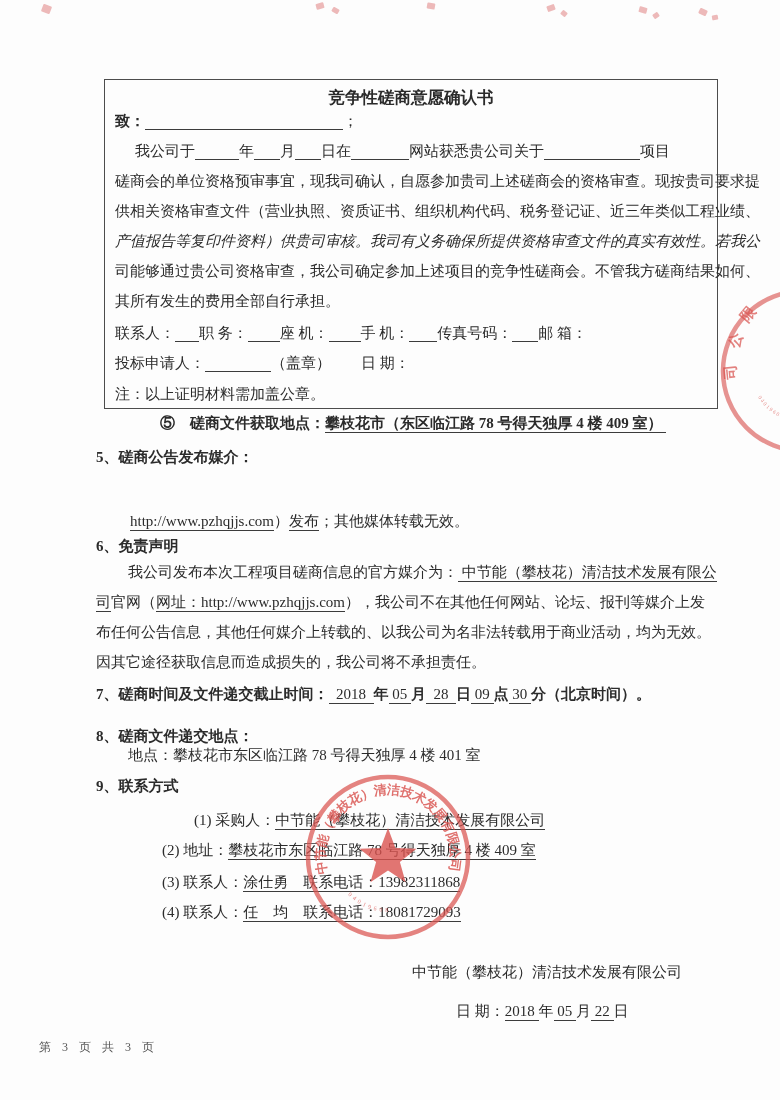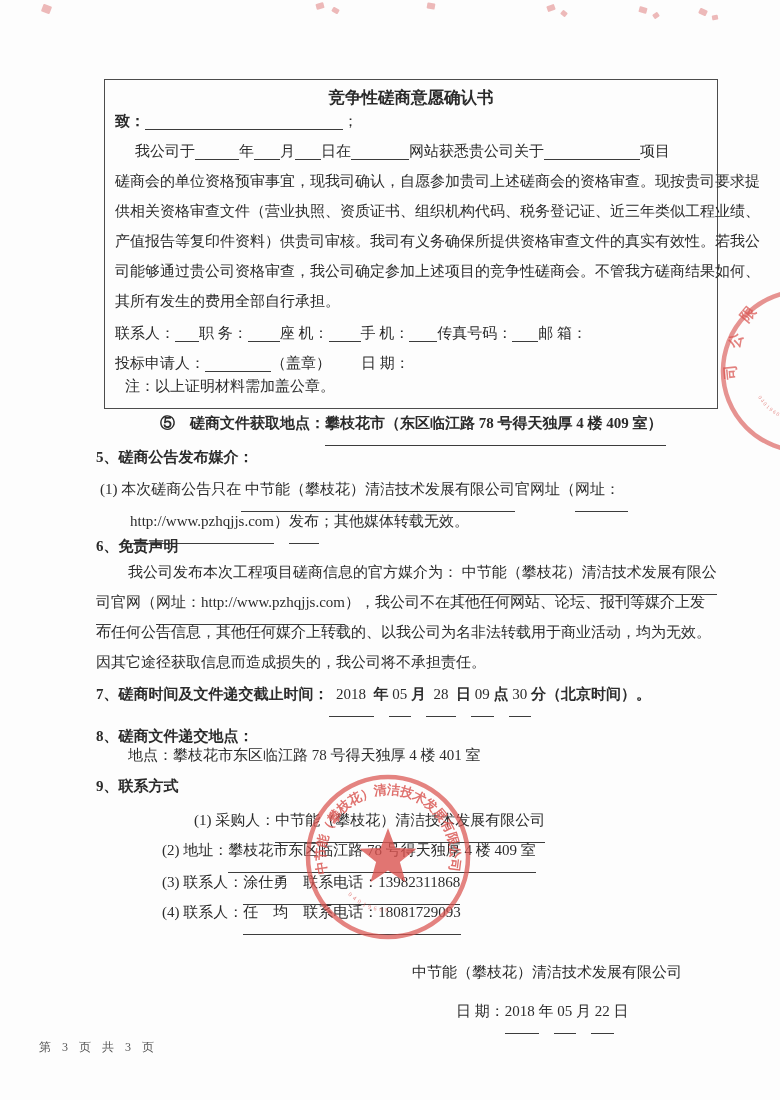--- a/index.html
+++ b/index.html
@@ -1,21 +1,21 @@
 <!DOCTYPE html>
 <html><head>
 <meta charset="utf-8">
 <style>
   html,body{margin:0;padding:0;background:#ffffff;}
   .page{position:relative;width:780px;height:1100px;background:#fdfdfd;overflow:hidden;
         font-family:"Liberation Serif","DejaVu Serif",serif;color:#2b2b2b;}
   .line{position:absolute;left:96px;font-size:15px;white-space:nowrap;line-height:1.2;}
   .bold{font-weight:bold;}
   .b{font-weight:bold;}
-  .u{border-bottom:1.3px solid #3c3c3c;padding-bottom:14px;}
+  .u{border-bottom:1.3px solid #3c3c3c;padding-bottom:1px;}
   .blank{display:inline-block;height:0.95em;border-bottom:1.3px solid #3c3c3c;vertical-align:bottom;}
   .confirm-box{position:absolute;left:104px;top:79px;width:612px;height:328px;border:1.6px solid #4c4c4c;}
   .confirm-box .line{left:10px;}
   .box-title{position:absolute;top:7px;left:0;width:100%;text-align:center;font-weight:bold;font-size:16.5px;}
   .center{left:0;width:780px;margin-left:39px;}
   .stamp{position:absolute;pointer-events:none;}
   .stamp text{font-family:"Liberation Serif","DejaVu Serif",serif;}
   .bleed{position:absolute;background:#e7a2a2;opacity:.75;border-radius:1px;}
   .footer{font-size:12px;color:#555;letter-spacing:4px;}
 </style>
@@ -34,32 +34,31 @@
   <div class="bleed" style="left:653px;top:13px;width:6px;height:5px;transform:rotate(-35deg);"></div>
   <div class="bleed" style="left:699px;top:9px;width:8px;height:6px;transform:rotate(25deg);"></div>
   <div class="bleed" style="left:712px;top:15px;width:6px;height:5px;transform:rotate(-10deg);"></div>
 
   <div class="confirm-box">
     <div class="box-title">竞争性磋商意愿确认书</div>
     <div class="line" style="top:32px;"><span class="b">致：</span><span class="blank" style="width: 198px;"></span><span>；</span></div>
     <div class="line" style="top:62px;left:30px;"><span>我公司于</span><span class="blank" style="width: 44px;"></span><span>年</span><span class="blank" style="width: 26px;"></span><span>月</span><span class="blank" style="width: 26px;"></span><span>日在</span><span class="blank" style="width: 58px;"></span><span>网站获悉贵公司关于</span><span class="blank" style="width: 96px;"></span><span>项目</span></div>
     <div class="line" style="top:92px;">磋商会的单位资格预审事宜，现我司确认，自愿参加贵司上述磋商会的资格审查。现按贵司要求提</div>
     <div class="line" style="top:122px;">供相关资格审查文件（营业执照、资质证书、组织机构代码、税务登记证、近三年类似工程业绩、</div>
-    <div class="line" style="top:152px;">产值报告等复印件资料）供贵司审核。我司有义务确保所提供资格审查文件的真实有效性。若我公</div>
+    <div class="line" style="top:152px;font-style:italic;">产值报告等复印件资料）供贵司审核。我司有义务确保所提供资格审查文件的真实有效性。若我公</div>
     <div class="line" style="top:182px;">司能够通过贵公司资格审查，我公司确定参加上述项目的竞争性磋商会。不管我方磋商结果如何、</div>
     <div class="line" style="top:212px;">其所有发生的费用全部自行承担。</div>
     <div class="line" style="top:244px;"><span>联系人：</span><span class="blank" style="width: 24px;"></span><span>职 务：</span><span class="blank" style="width: 32px;"></span><span>座 机：</span><span class="blank" style="width: 32px;"></span><span>手 机：</span><span class="blank" style="width: 28px;"></span><span>传真号码：</span><span class="blank" style="width: 26px;"></span><span>邮 箱：</span></div>
     <div class="line" style="top:274px;"><span>投标申请人：</span><span class="blank" style="width: 66px;"></span><span>（盖章）</span><span>　　日 期：</span></div>
-    <div class="line" style="top:297px;margin-left:10px;">注：以上证明材料需加盖公章。</div>
+    <div class="line" style="top:305px;">注：以上证明材料需加盖公章。</div>
   </div>
 
   <div class="line bold" style="top:414px;left:160px;"><span>⑤　磋商文件获取地点：</span><span class="u">攀枝花市（东区临江路 78 号得天独厚 4 楼 409 室）&nbsp;</span></div>
 
   <div class="line bold" style="top:448px;">5、磋商公告发布媒介：</div>
-  <div class="line" style="top:480px;left:100px;"><span>(1) 本次磋商公告只在</span><span class="u">&nbsp;中节能（攀枝花）清洁技术发展有限公司</span><span>官网址（</span><span class="u">网址：&nbsp;&nbsp;</span></div>
   <div class="line" style="top:512px;left:130px;"><span class="u">http://www.pzhqjjs.com</span><span>）</span><span class="u">发布</span><span>；其他媒体转载无效。</span></div>
 
   <div class="line bold" style="top:537px;">6、免责声明</div>
   <div class="line" style="top:563px;left:128px;"><span>我公司发布本次工程项目磋商信息的官方媒介为：</span><span class="u">&nbsp;中节能（攀枝花）清洁技术发展有限公</span></div>
   <div class="line" style="top:593px;"><span class="u">司</span><span>官网（</span><span class="u">网址：http://www.pzhqjjs.com</span><span>），我公司不在其他任何网站、论坛、报刊等媒介上发</span></div>
   <div class="line" style="top:623px;">布任何公告信息，其他任何媒介上转载的、以我公司为名非法转载用于商业活动，均为无效。</div>
   <div class="line" style="top:653px;">因其它途径获取信息而造成损失的，我公司将不承担责任。</div>
 
   <div class="line" style="top:685px;"><span class="b">7、磋商时间及文件递交截止时间：</span><span class="u">&nbsp;&nbsp;2018&nbsp;&nbsp;</span><span class="b">年</span><span class="u">&nbsp;05&nbsp;</span><span class="b">月</span><span class="u">&nbsp;&nbsp;28&nbsp;&nbsp;</span><span class="b">日</span><span class="u">&nbsp;09&nbsp;</span><span class="b">点</span><span class="u">&nbsp;30&nbsp;</span><span class="b">分</span><span class="b">（北京时间）。</span></div>
 

